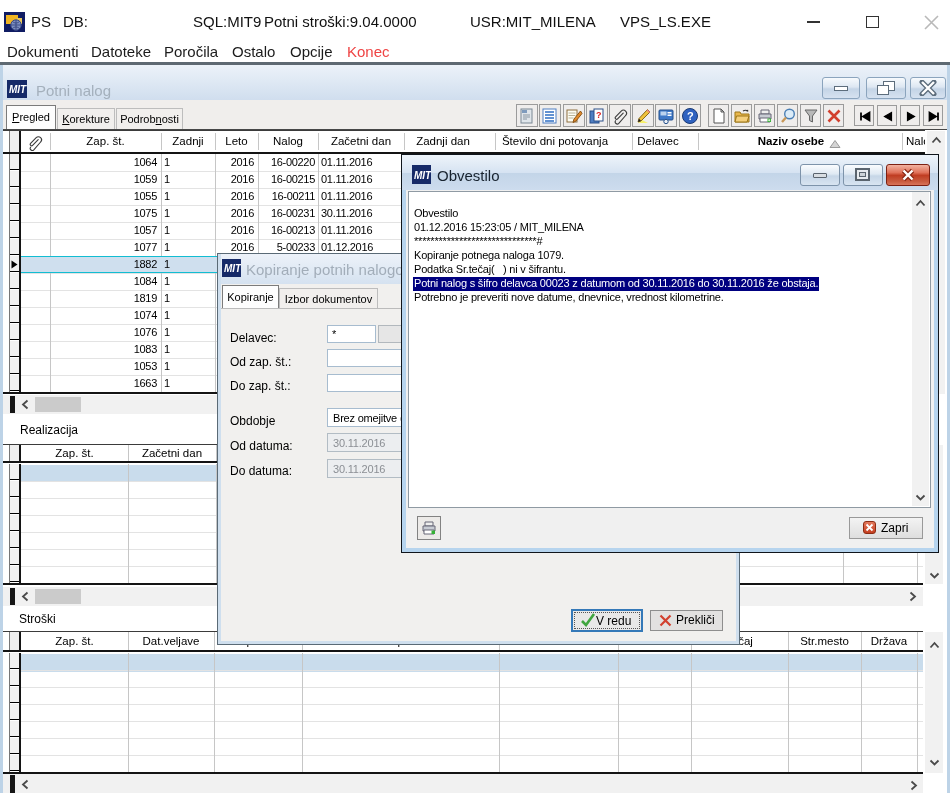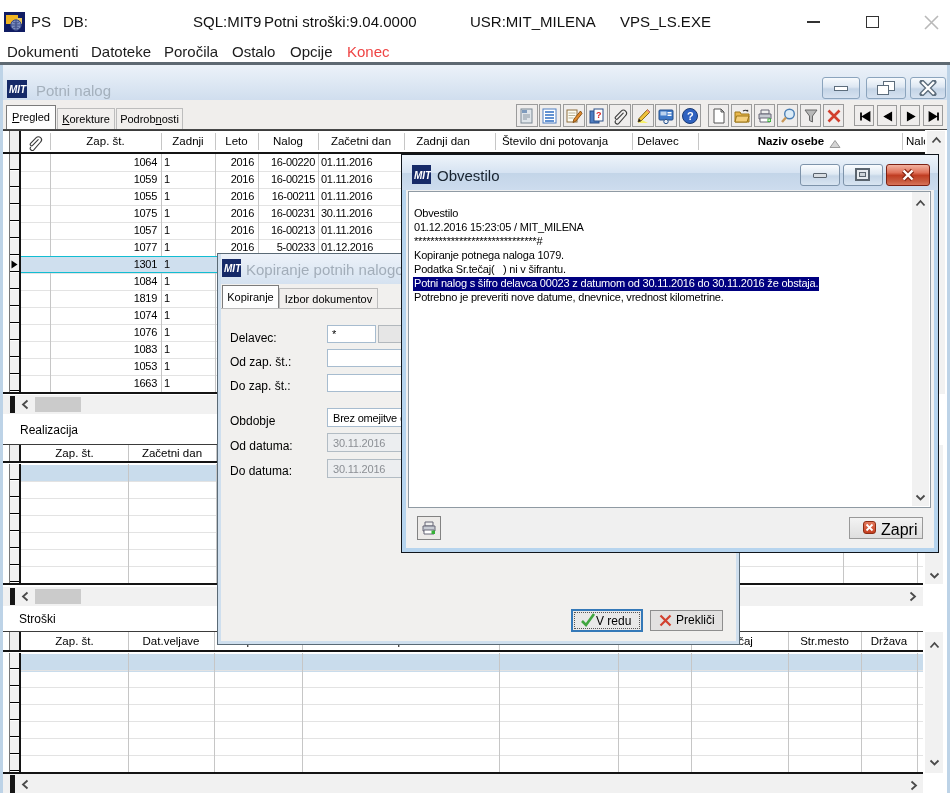--- a/index.html
+++ b/index.html
@@ -190,21 +190,21 @@
       <div class="ab cell" style="left:50px;top:224px;width:107px;height:13px;text-align:right;padding-right:4px;">1057</div>
       <div class="ab cell" style="left:164px;top:224px;width:40px;height:13px;">1</div>
       <div class="ab cell" style="left:215px;top:224px;width:39px;height:13px;text-align:right;">2016</div>
       <div class="ab cell" style="left:258px;top:224px;width:57px;height:13px;text-align:right;">16-00213</div>
       <div class="ab cell" style="left:321px;top:224px;width:80px;height:13px;">01.11.2016</div>
       <div class="ab cell" style="left:50px;top:241px;width:107px;height:13px;text-align:right;padding-right:4px;">1077</div>
       <div class="ab cell" style="left:164px;top:241px;width:40px;height:13px;">1</div>
       <div class="ab cell" style="left:215px;top:241px;width:39px;height:13px;text-align:right;">2016</div>
       <div class="ab cell" style="left:258px;top:241px;width:57px;height:13px;text-align:right;">5-00233</div>
       <div class="ab cell" style="left:321px;top:241px;width:80px;height:13px;">01.12.2016</div>
-      <div class="ab cell" style="left:50px;top:258px;width:107px;height:13px;text-align:right;padding-right:4px;">1301</div>
+      <div class="ab cell" style="left:50px;top:258px;width:107px;height:13px;text-align:right;padding-right:4px;">1882</div>
       <div class="ab cell" style="left:164px;top:258px;width:40px;height:13px;">1</div>
       <div class="ab cell" style="left:50px;top:275px;width:107px;height:13px;text-align:right;padding-right:4px;">1084</div>
       <div class="ab cell" style="left:164px;top:275px;width:40px;height:13px;">1</div>
       <div class="ab cell" style="left:50px;top:292px;width:107px;height:13px;text-align:right;padding-right:4px;">1819</div>
       <div class="ab cell" style="left:164px;top:292px;width:40px;height:13px;">1</div>
       <div class="ab cell" style="left:50px;top:309px;width:107px;height:13px;text-align:right;padding-right:4px;">1074</div>
       <div class="ab cell" style="left:164px;top:309px;width:40px;height:13px;">1</div>
       <div class="ab cell" style="left:50px;top:326px;width:107px;height:13px;text-align:right;padding-right:4px;">1076</div>
       <div class="ab cell" style="left:164px;top:326px;width:40px;height:13px;">1</div>
       <div class="ab cell" style="left:50px;top:343px;width:107px;height:13px;text-align:right;padding-right:4px;">1083</div>
@@ -538,14 +538,14 @@
         <path d="M5 3 L13 3 L13 7 L5 7 Z" fill="#eee" stroke="#667"></path>
         <path d="M3 7 L15 7 L15 12 L3 12 Z" fill="#c8ccd4" stroke="#667"></path>
         <path d="M4 11 L14 11 L14 15 L4 15 Z" fill="#fff" stroke="#667"></path>
         <rect x="11.5" y="11.5" width="3.5" height="3.5" fill="#36b136"></rect>
       </svg>
       <div class="ab" style="left:849px;top:517px;width:74px;height:22px;border:1px solid #999;background:linear-gradient(180deg,#f3f3f3,#dedede);box-sizing:border-box;"></div>
       <div class="ab" style="left:863px;top:521px;width:13px;height:13px;background:linear-gradient(180deg,#e4795c,#c43e20);border:1px solid #8d2b12;border-radius:3px;box-sizing:border-box;"></div>
       <svg class="ab" style="left:865px;top:523px" width="9" height="9" viewBox="0 0 9 9">
         <path d="M1.5 1.5 L7.5 7.5 M7.5 1.5 L1.5 7.5" stroke="#fff" stroke-width="1.8"></path>
       </svg>
-      <div class="ab" style="left:881px;top:521px;width:40px;height:13px;font-size:16px;">Zapri</div>
+      <div class="ab" style="left:881px;top:521px;width:40px;height:13px;font-size:12px;">Zapri</div>
     </div>
 </div>
 </body></html>

